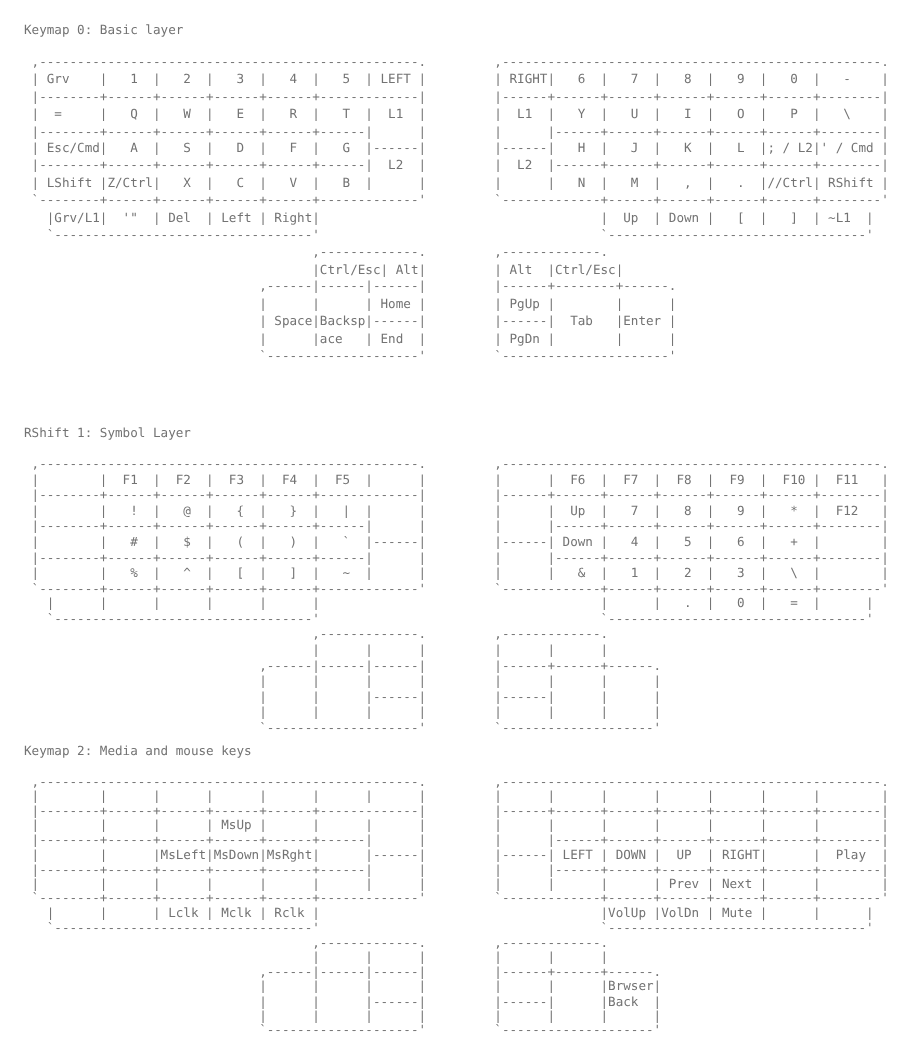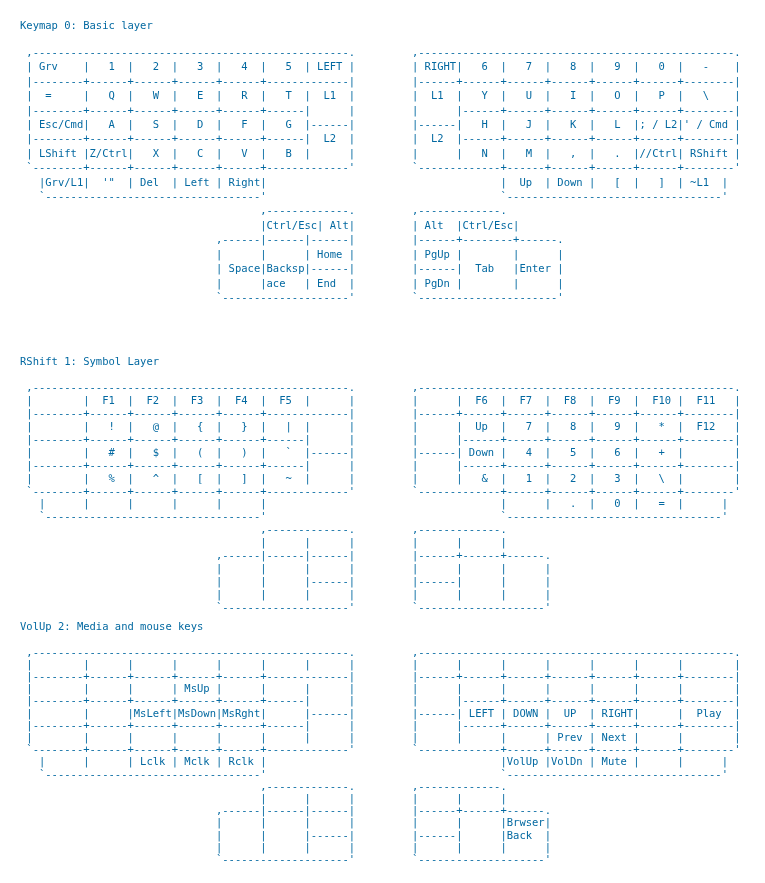--- a/index.html
+++ b/index.html
@@ -11,21 +11,21 @@
     width: 765px;
     height: 883px;
     overflow: hidden;
   }
   .page {
     box-sizing: border-box;
     width: 765px;
     height: 883px;
     padding: 18px 0 0 20px;
     font-family: "DejaVu Sans Mono", "Liberation Mono", monospace;
-    color: #0369a1;
+    color: #737373;
   }
   .km-section { display: block; }
   .km-title {
     font-size: 10.5px;
     line-height: 14px;
     white-space: pre;
     font-weight: normal;
   }
   pre.km-art {
     margin: 13px 0 0 0;
@@ -84,21 +84,21 @@
                                       ,-------------.         ,-------------.
                                       |      |      |         |      |      |
                                ,------|------|------|         |------+------+------.
                                |      |      |      |         |      |      |      |
                                |      |      |------|         |------|      |      |
                                |      |      |      |         |      |      |      |
                                `--------------------'         `--------------------'</pre>
   </section>
 
   <section class="km-section km2">
-    <div class="km-title">VolUp 2: Media and mouse keys</div>
+    <div class="km-title">Keymap 2: Media and mouse keys</div>
     <pre class="km-art"> ,--------------------------------------------------.         ,--------------------------------------------------.
  |        |      |      |      |      |      |      |         |      |      |      |      |      |      |        |
  |--------+------+------+------+------+-------------|         |------+------+------+------+------+------+--------|
  |        |      |      | MsUp |      |      |      |         |      |      |      |      |      |      |        |
  |--------+------+------+------+------+------|      |         |      |------+------+------+------+------+--------|
  |        |      |MsLeft|MsDown|MsRght|      |------|         |------| LEFT | DOWN |  UP  | RIGHT|      |  Play  |
  |--------+------+------+------+------+------|      |         |      |------+------+------+------+------+--------|
  |        |      |      |      |      |      |      |         |      |      |      | Prev | Next |      |        |
  `--------+------+------+------+------+-------------'         `-------------+------+------+------+------+--------'
    |      |      | Lclk | Mclk | Rclk |                                     |VolUp |VolDn | Mute |      |      |

